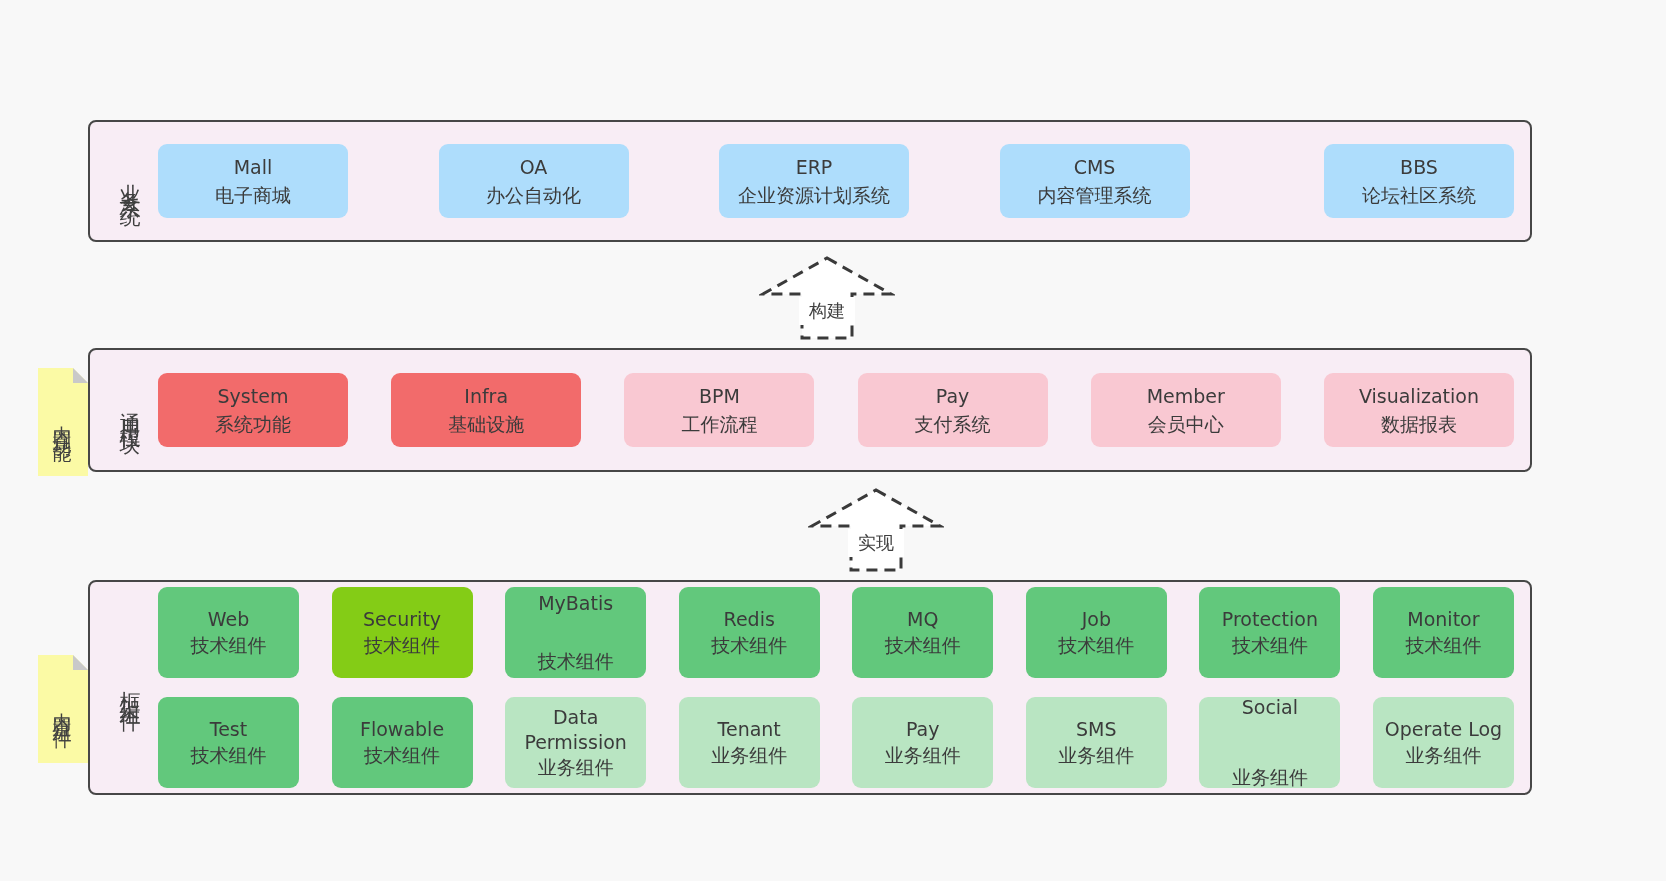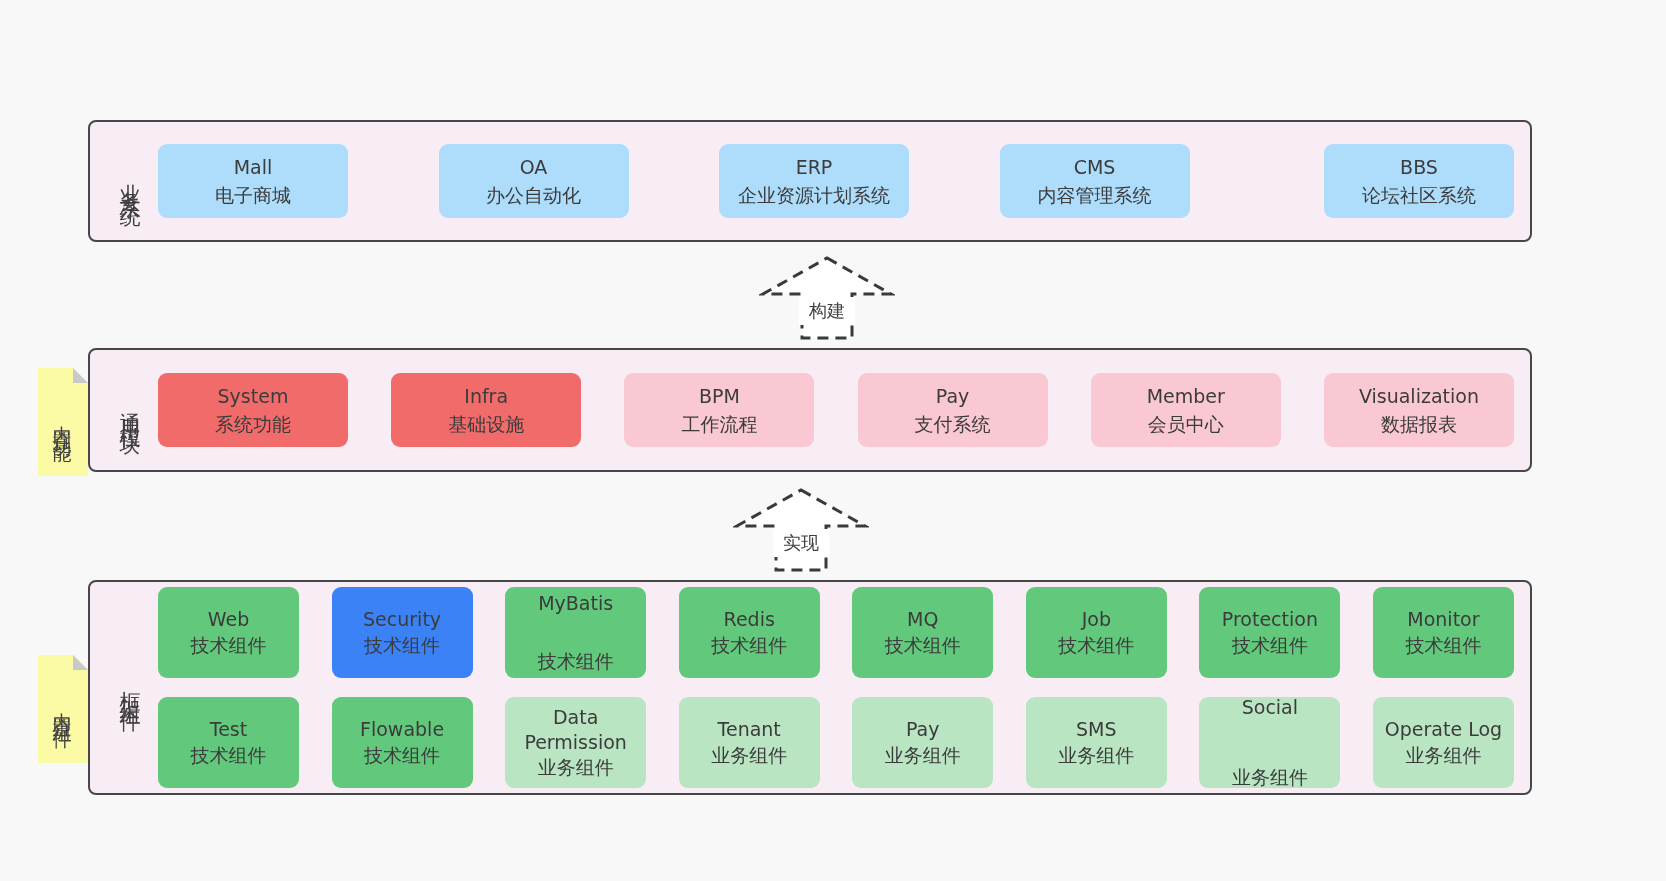--- a/index.html
+++ b/index.html
@@ -153,37 +153,37 @@
       <span>数据报表</span>
     </div>
   </div>
 </div>
 
 <div class="sticky-note" style="top: 368px; background: rgb(251, 250, 165);">
   <div class="sticky-fold"></div>
   <div class="note-label">内置功能</div>
 </div>
 
-<div class="arrow-wrap" style="left:733px; top:487px;">
+<div class="arrow-wrap" style="left:808px; top:487px;">
   <svg width="136" height="86" viewBox="0 0 136 86">
     <path d="M68,3 L132,39 L93,39 L93,83 L43,83 L43,39 L4,39 Z" fill="#ffffff" stroke="#3a3a3a" stroke-width="3" stroke-dasharray="11 7" stroke-linecap="butt"></path>
     <rect x="40" y="42" width="56" height="28" fill="#ffffff"></rect>
     <text x="68" y="62" text-anchor="middle" class="arrow-label-text">实现</text>
   </svg>
 </div>
 
 <div class="panel" style="top:580px; height:215px;">
   <div class="panel-label">框架组件</div>
   <div class="boxes-col">
     <div class="boxes-area">
       <div class="box box-sm green" style="background: rgb(98, 200, 124);">
         <span>Web</span>
         <span>技术组件</span>
       </div>
-      <div class="box box-sm green" style="background: #3b82f6;">
+      <div class="box box-sm green" style="background: #84cc16;">
         <span>Security</span>
         <span>技术组件</span>
       </div>
       <div class="box box-sm green" style="background: rgb(98, 200, 124); gap: 33px;">
         <span>MyBatis</span>
         <span>技术组件</span>
       </div>
       <div class="box box-sm green" style="background: rgb(98, 200, 124);">
         <span>Redis</span>
         <span>技术组件</span>

